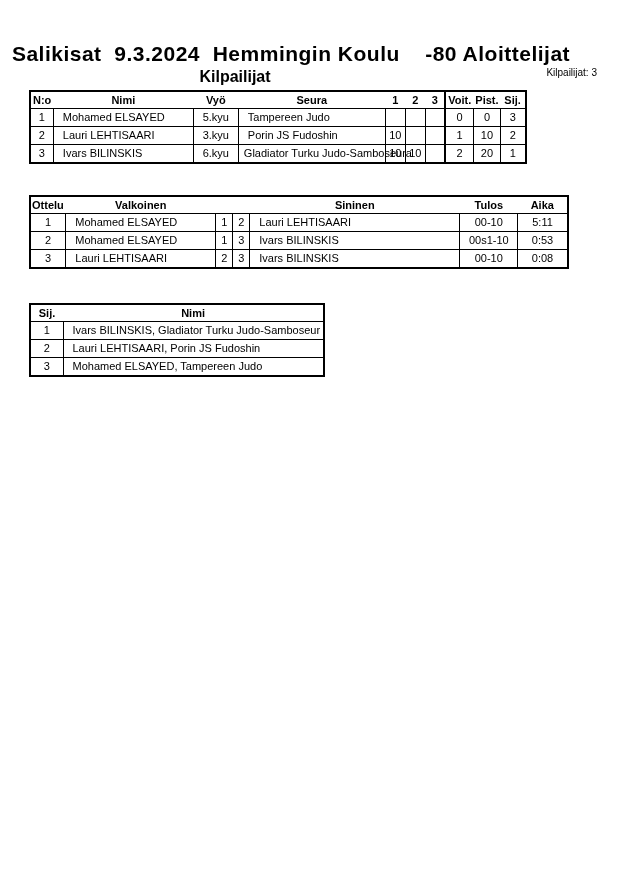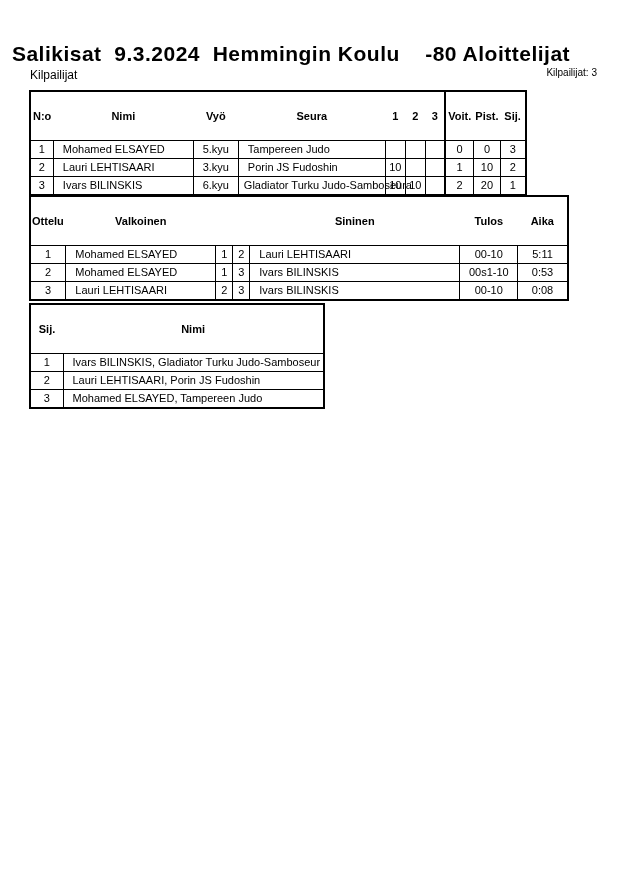--- a/index.html
+++ b/index.html
@@ -13,42 +13,42 @@
   }
   .doc-title {
     position:absolute; top:42px; left:0; width:582px;
     text-align:center;
     font-size:21px; font-weight:bold;
     white-space:pre;
     letter-spacing:0.5px;
   }
   .sub-title {
     position:absolute;
-    font-size:12px; font-weight:normal;
-    text-align:left;
+    font-size:16px; font-weight:bold;
+    text-align:center;
   }
   #sub-kilpailijat { top:68px; left:30px; width:410px; }
   #sub-ottelut    { top:179px; left:30px; width:528px; }
   #sub-tulokset   { top:284px; left:30px; width:285px; }
   .count-label {
     position:absolute; top:67px; right:33px;
     font-size:10px;
   }
   table.tbl {
     position:absolute;
     border-collapse:collapse;
     table-layout:fixed;
     border:2px solid #000;
   }
   .tbl th {
     border:none;
     border-bottom:1px solid #000;
     font-size:11px; font-weight:bold;
     height:16px; line-height:16px;
-    padding:16px 2px;
+    padding:0 2px;
     text-align:center;
     white-space:nowrap; overflow:hidden;
   }
   .tbl td {
     border:1px solid #000;
     font-size:11px; font-weight:normal;
     height:17px; line-height:17px;
     padding:0 3px;
     text-align:center;
     white-space:nowrap; overflow:hidden;

